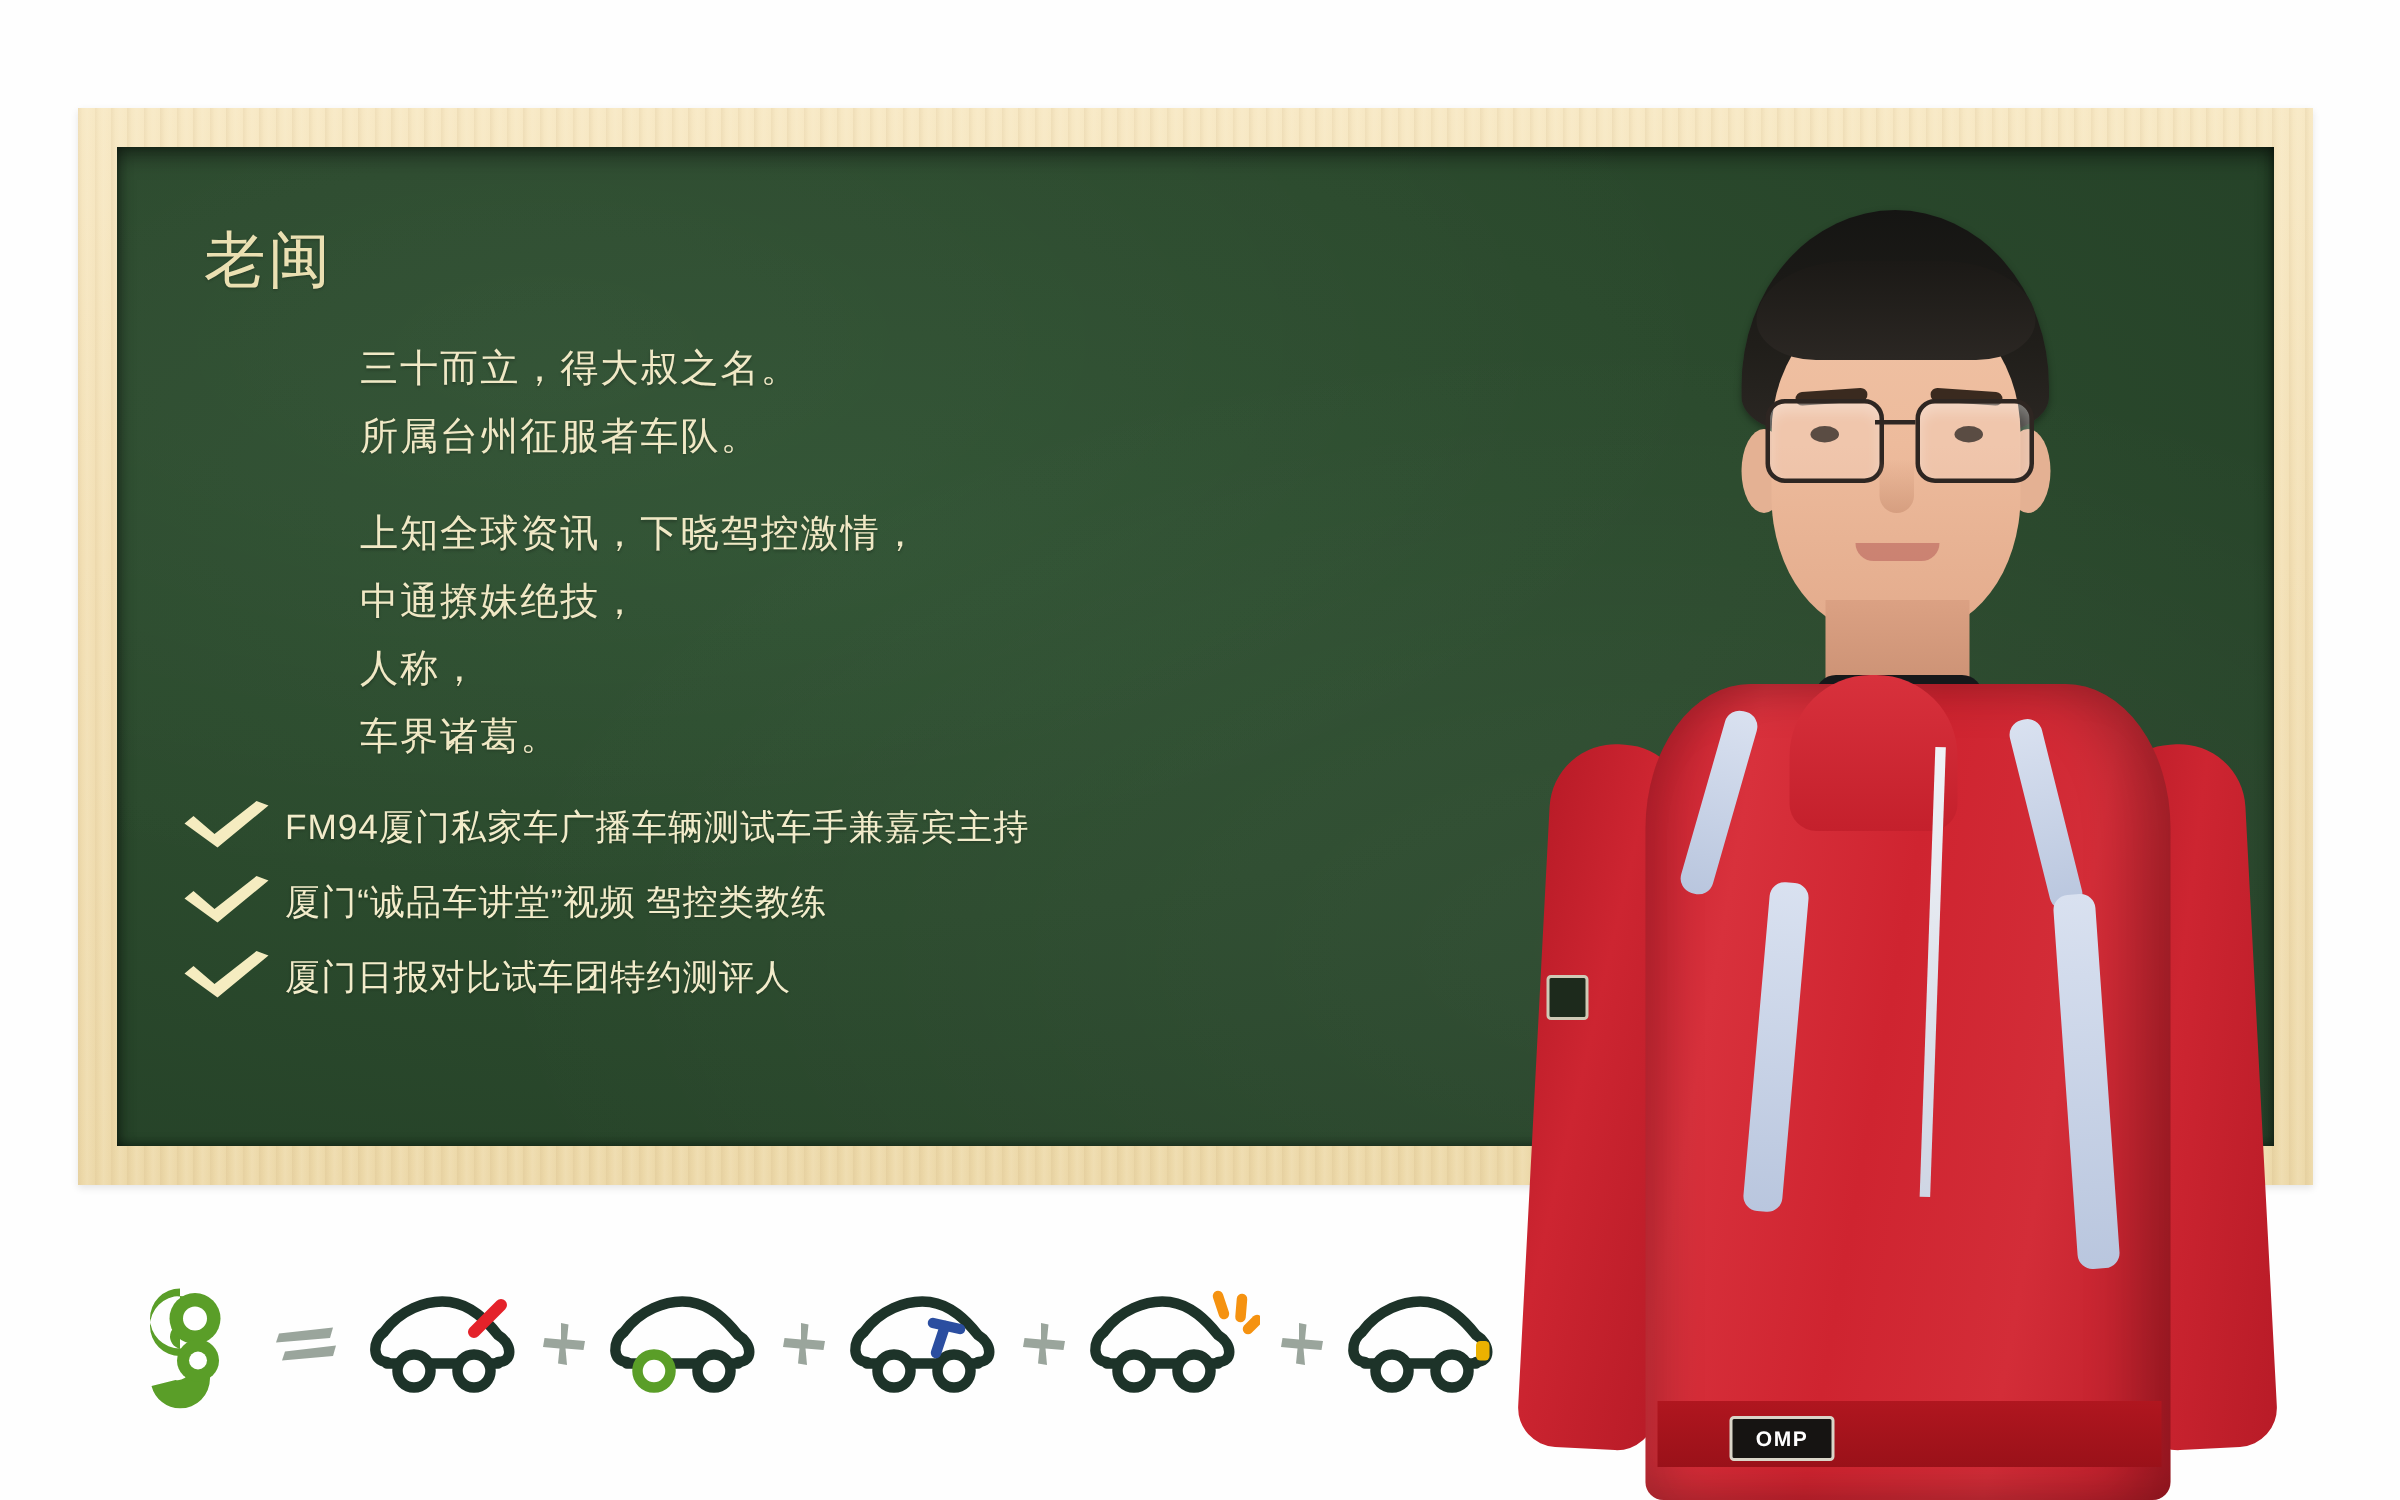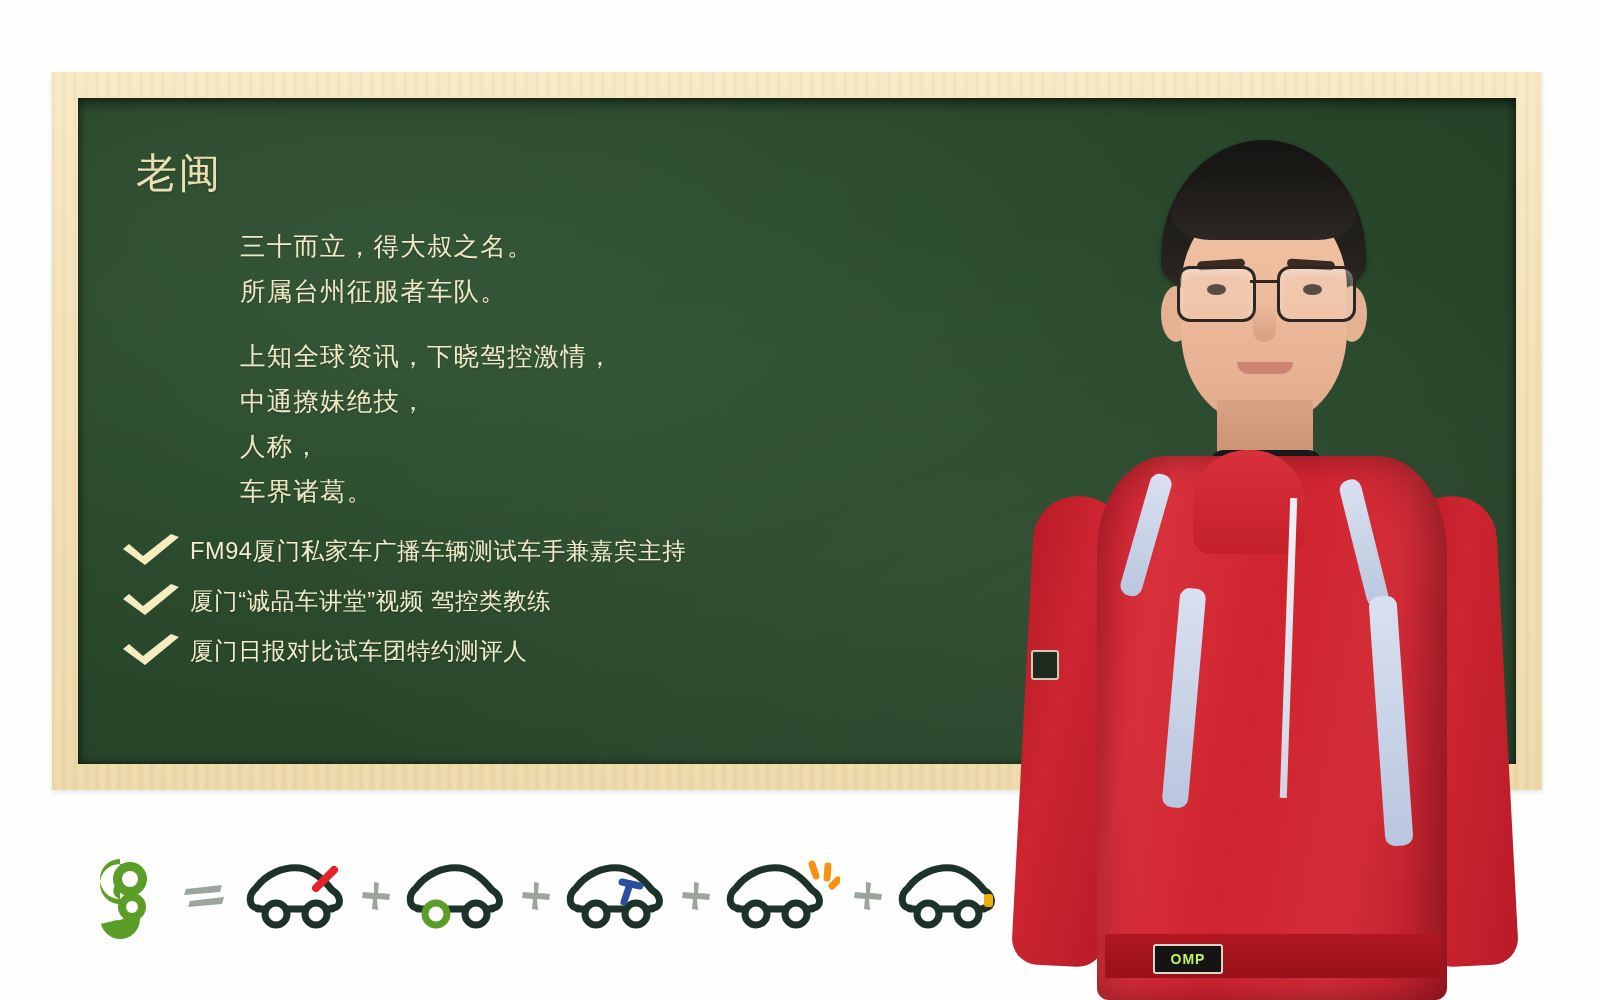--- a/index.html
+++ b/index.html
@@ -160,21 +160,21 @@
   .arm.l{left:38px;transform:rotate(3deg);}
   .arm.r{left:430px;transform:rotate(-3deg);}
   .belt{
     position:absolute;left:120px;top:496px;width:336px;height:44px;
     background:linear-gradient(180deg,#b0161f 0%,#9a1119 100%);
   }
   .omp{
     position:absolute;left:168px;top:506px;width:66px;height:26px;
     background:#161412;border:2px solid #d9d5c8;border-radius:3px;
     display:flex;align-items:center;justify-content:center;
-    color:#bef264;font-size:14px;font-weight:bold;letter-spacing:1px;
+    color:#ffffff;font-size:14px;font-weight:bold;letter-spacing:1px;
     font-family:"Liberation Sans",sans-serif;
   }
   .badge-sleeve{
     position:absolute;left:46px;top:212px;width:24px;height:26px;
     background:#1d2a1c;border:2px solid #cfcab6;border-radius:3px;
   }
 
   
   .logo-row{
     position:absolute;left:80px;top:838px;height:120px;

